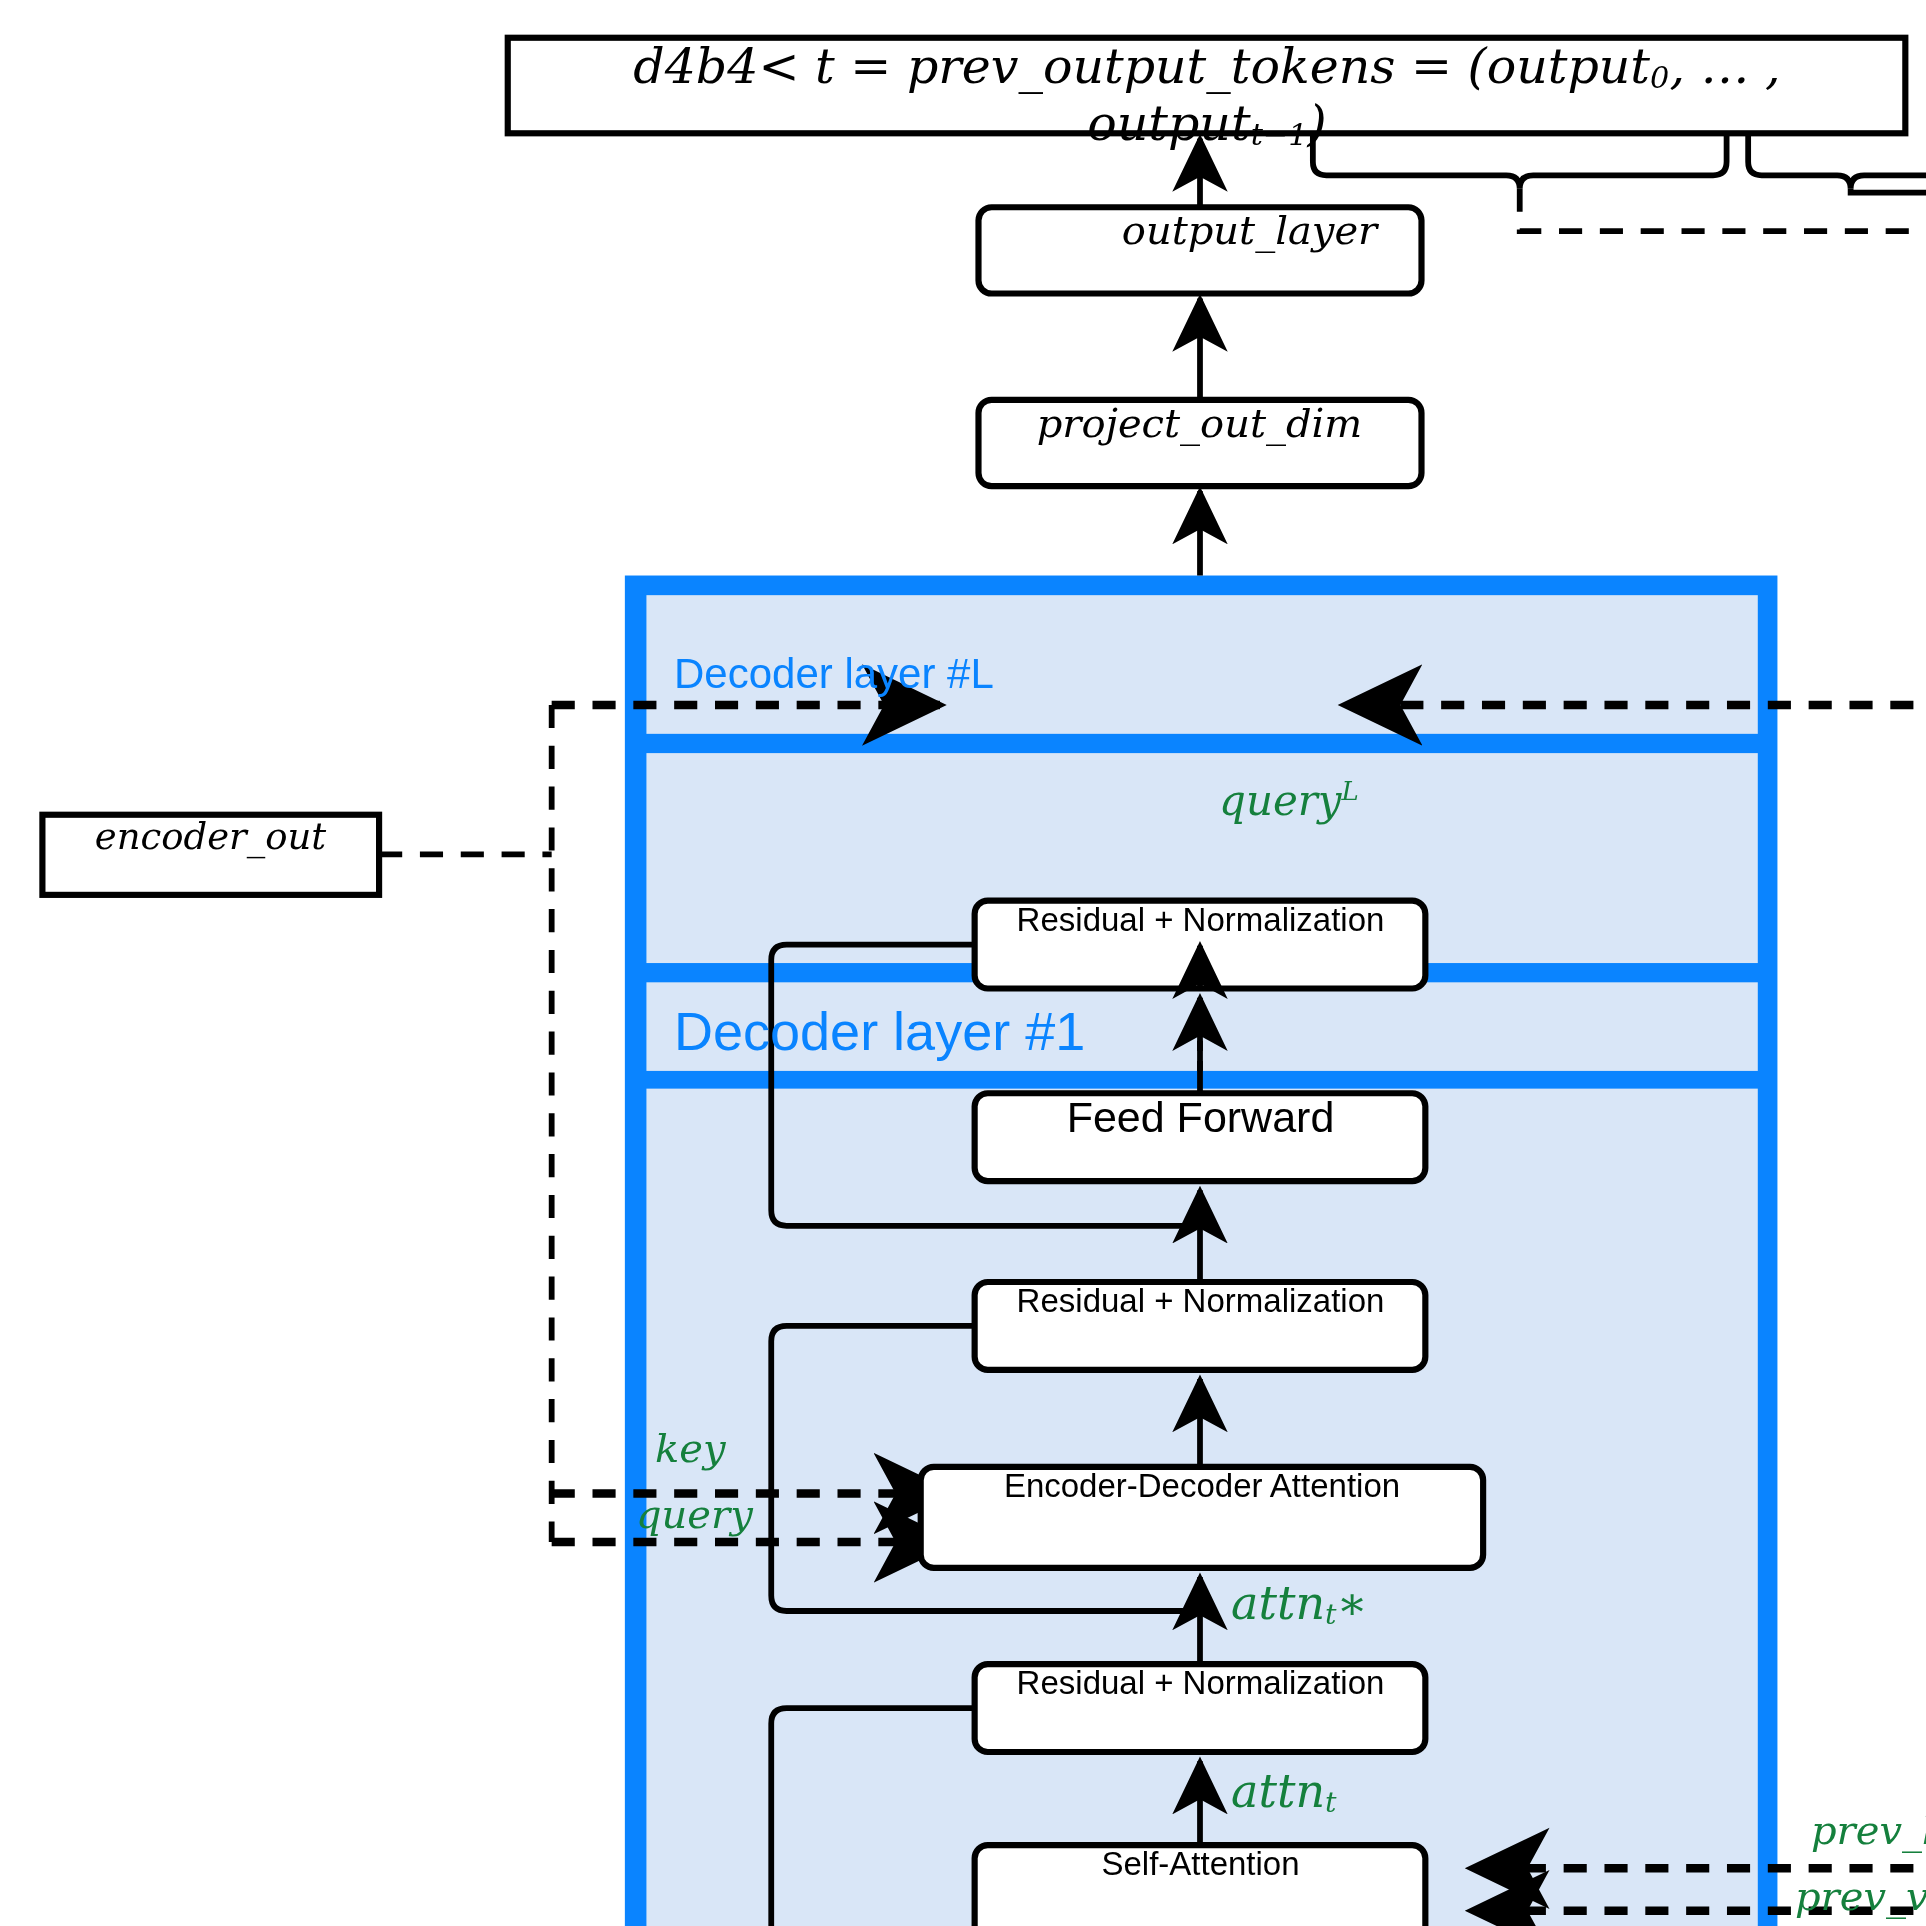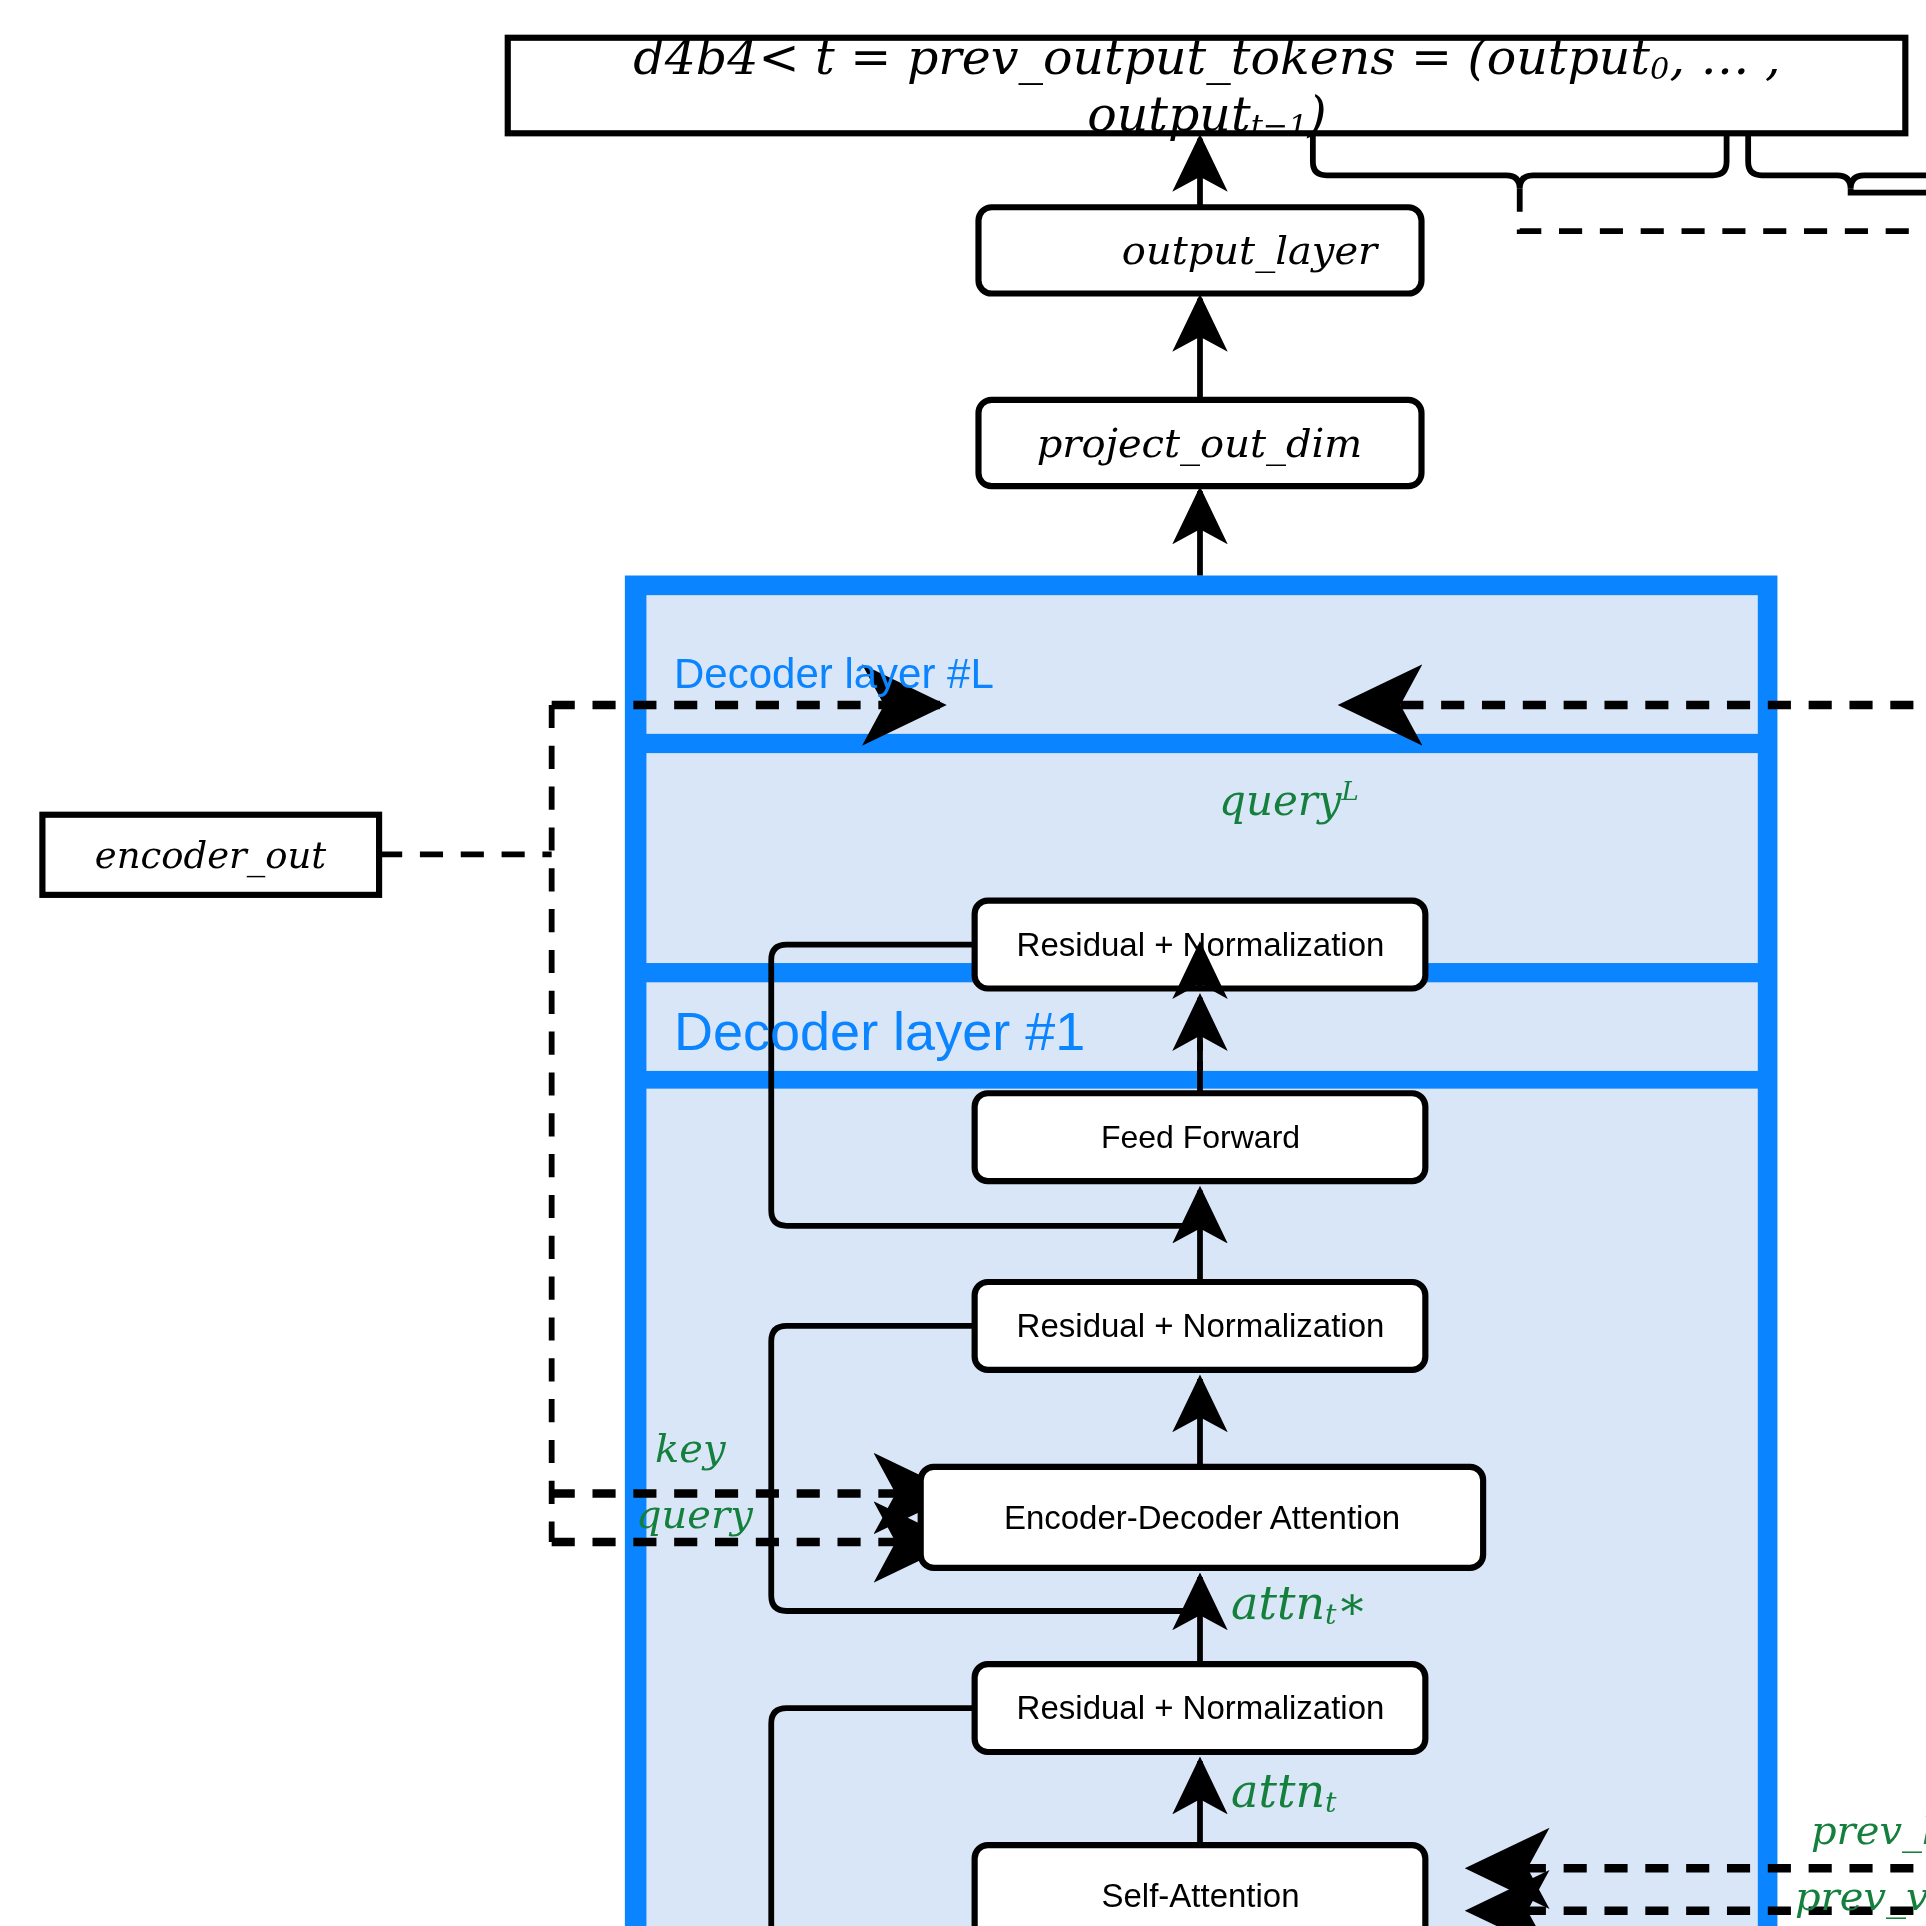--- a/index.html
+++ b/index.html
@@ -2,21 +2,21 @@
 <html style="font-size:6.2px"><head>
 <meta charset="utf-8">
 <style>
   html,body{margin:0;padding:0;background:#ffffff;}
   body{font-family:"Liberation Sans",sans-serif;}
   #stage{position:relative;width:2165px;height:2450px;background:#fff;overflow:hidden;}
   svg#canvas{position:absolute;left:0;top:0;width:2165px;height:2450px;}
   .lbl{position:absolute;color:#15803d;white-space:nowrap;}
   .serif-it{font-family:"DejaVu Serif","Liberation Serif",serif;font-style:italic;}
   .sans{font-family:"Liberation Sans",sans-serif;}
-  .boxtext{position:absolute;display:flex;align-items:center;justify-content:center;
+  .boxtext{position:absolute;display:flex;justify-content:center;
            text-align:center;color:#000;pointer-events:none;}
   .layerlabel{position:absolute;color:#0a84ff;font-family:"Liberation Sans",sans-serif;}
   sup{font-size:0.62em;vertical-align:super;}
   sub{font-size:0.62em;vertical-align:-0.18em;}
 </style>
 </head>
 <body>
 
 <div id="stage">
 
@@ -165,21 +165,21 @@
 
   <div class="boxtext serif-it" style="left:42px;top:815px;width:337px;height:80px;font-size:37px;">encoder_out</div>
 
   <div class="boxtext serif-it" style="left:978px;top:400px;width:443px;height:86px;font-size:40px;">project_out_dim</div>
 
   <div class="layerlabel" style="left:674px;top:634px;font-size:42px;margin-top:16px;">Decoder layer #L</div>
   <div class="layerlabel" style="left:674px;top:1000px;font-size:54px;">Decoder layer #1</div>
 
   <div class="boxtext sans" style="left:975px;top:901px;width:451px;height:88px;font-size:33px;">Residual + Normalization</div>
 
-  <div class="boxtext sans" style="left:975px;top:1093px;width:451px;height:88px;font-size:32px;">Feed Forward</div>
+  <div class="boxtext sans" style="left:975px;top:1093px;width:451px;height:88px;font-size:43px;">Feed Forward</div>
 
   <div class="boxtext sans" style="left:975px;top:1282px;width:451px;height:88px;font-size:33px;">Residual + Normalization</div>
 
   <div class="boxtext sans" style="left:921px;top:1467px;width:562px;height:101px;font-size:33px;">Encoder-Decoder Attention</div>
 
   <div class="boxtext sans" style="left:975px;top:1664px;width:451px;height:88px;font-size:33px;">Residual + Normalization</div>
 
   <div class="boxtext sans" style="left:975px;top:1845px;width:451px;height:101px;font-size:33px;">Self-Attention</div>
 
   <div class="lbl serif-it" style="left:1219px;top:776px;font-size:42px;">

